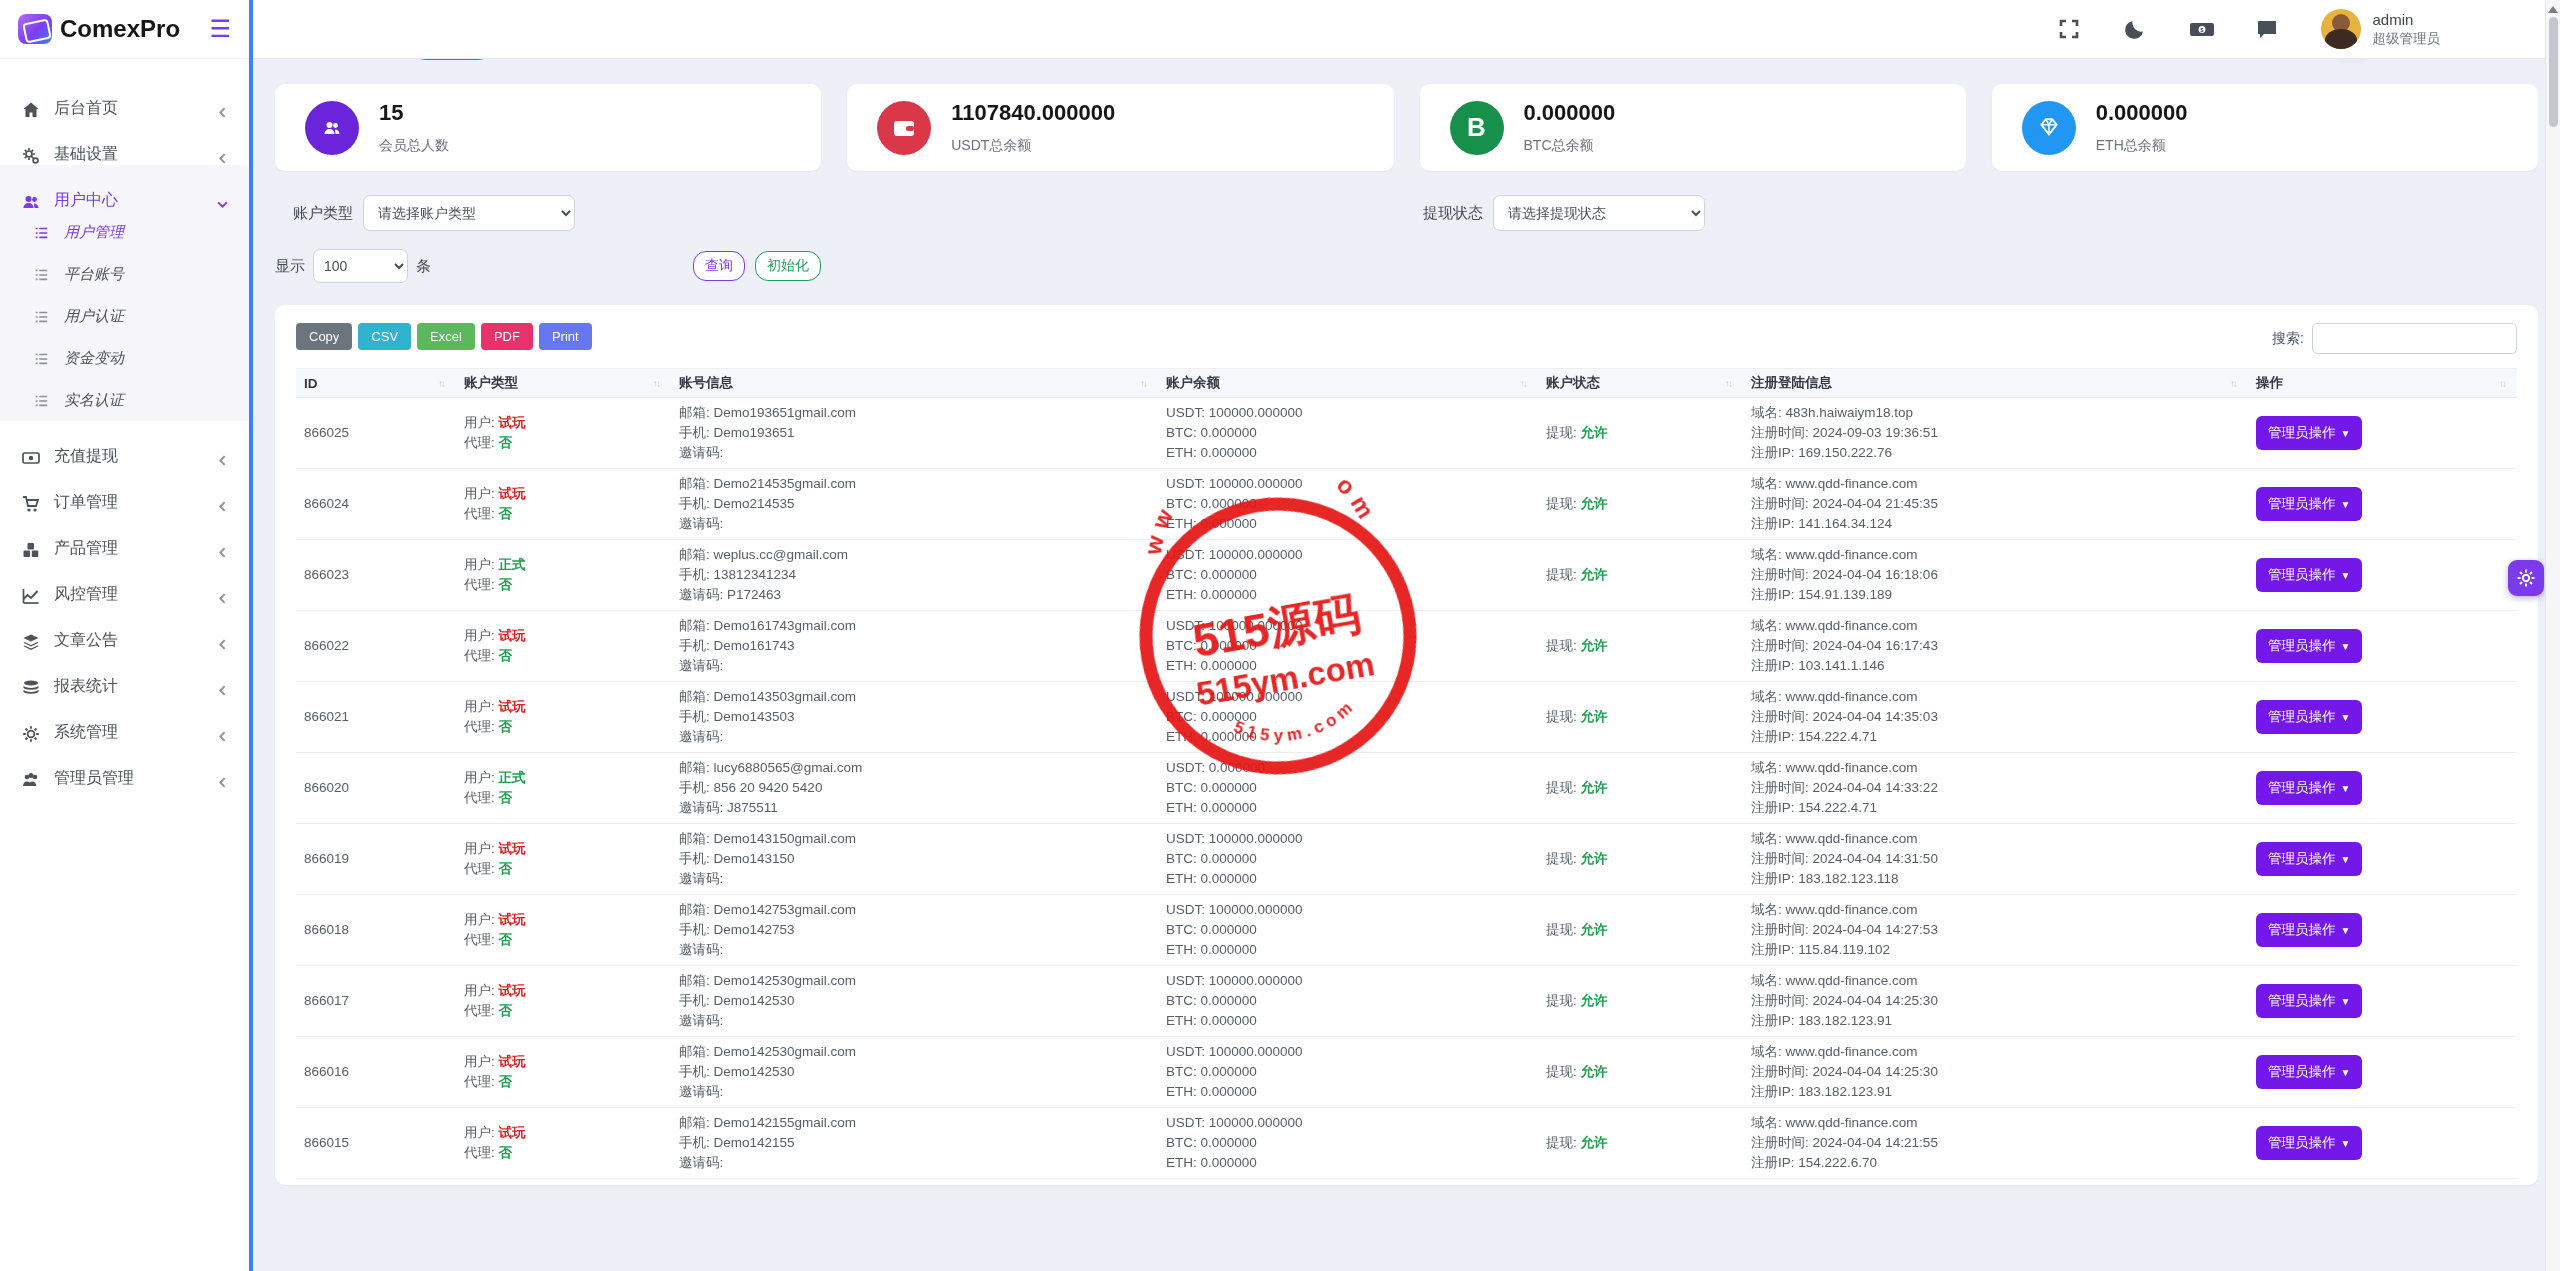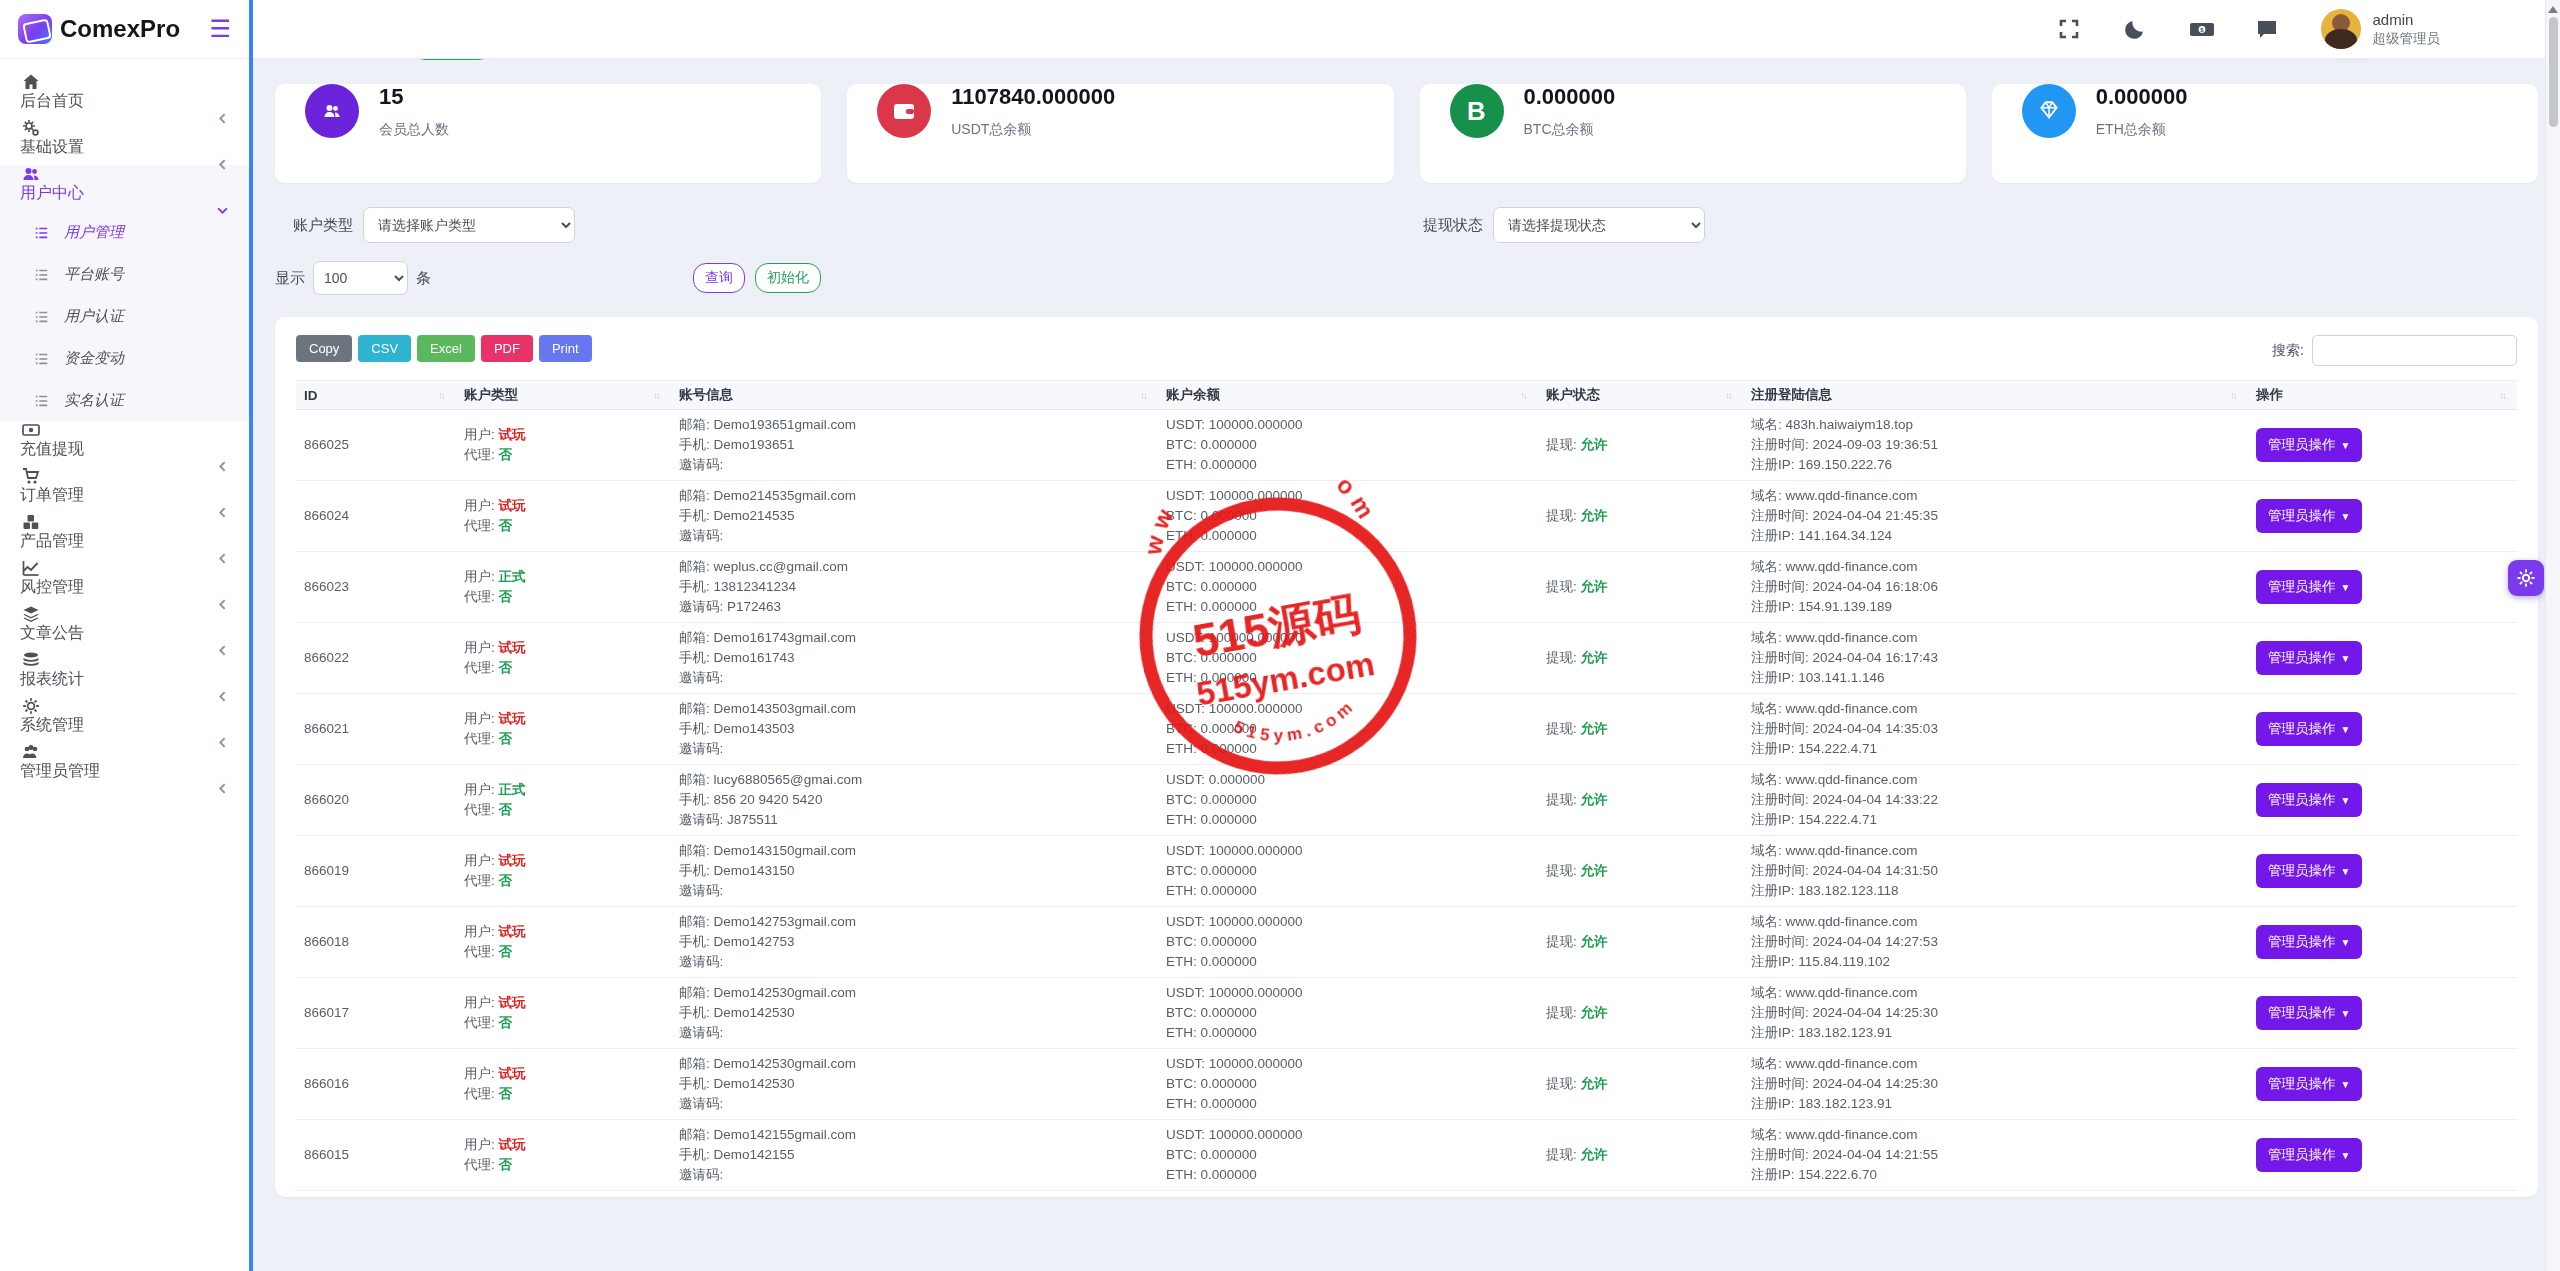--- a/index.html
+++ b/index.html
@@ -9,21 +9,21 @@
   
   .sidebar { position:fixed; left:0; top:0; width:253px; height:100%; background:#fff;
     border-right:4px solid #3b82f6; z-index:30; }
   .logo-row { height:59px; display:flex; align-items:center; padding:0 18px; border-bottom:1px solid #f0f1f5; }
   .logo-mark { width:34px; height:30px; border-radius:8px; background:linear-gradient(135deg,#b06ef5,#7b3df0 55%,#3f7df5); position:relative; flex:0 0 auto; }
   .logo-mark::after { content:""; position:absolute; left:6px; top:7px; width:22px; height:16px;
     border:2.5px solid #fff; border-radius:4px; transform:rotate(-12deg); }
   .brand { font-size:24px; font-weight:700; color:#15161a; margin-left:8px; flex:1; }
   .hamburger { color:#7c3aed; font-size:24px; font-weight:700; cursor:pointer; line-height:1; }
   .menu { padding:14px 0 0 0; }
-  .m-item { height:46px; display:flex; align-items:flex-start; padding:0 20px; font-size:16px; color:#4b5259; cursor:pointer;flex-direction:column; }
+  .m-item { height:46px; display:flex; align-items:flex-end; padding:0 20px; font-size:16px; color:#4b5259; cursor:pointer; }
   .m-item .mi { width:22px; height:18px; margin-right:12px; display:flex; align-items:center; justify-content:center; }
   .m-item .chev { margin-left:auto; color:#8e959e; }
   .m-item.active { color:#7c3aed; }
   .m-item.active .chev { color:#7c3aed; }
   .grp-active { background:#f6f6fb; }
   .sub-item { height:42px; display:flex; align-items:center; padding:0 20px 0 34px; font-size:15px; color:#4b5259; cursor:pointer;font-style:italic; }
   .sub-item .mi { width:18px; margin-right:12px; display:flex; align-items:center; }
   .sub-item.active { color:#7c3aed; }
   svg.ic { display:block; }
 
@@ -43,21 +43,21 @@
   .content { margin-left:253px; padding:26px 22px 0 22px; position:relative; }
   .page-head { display:flex; align-items:center; margin-bottom:18px; }
   .page-title { font-size:29px; font-weight:500; color:#1f2430; letter-spacing:1px; }
   .badge-add { margin-left:16px; font-size:14px; color:#27a05c; border:1px solid #27a05c;
     border-radius:14px; padding:4px 12px; background:#fff; cursor:pointer; }
   .crumbs { margin-left:auto; display:flex; align-items:center; gap:10px; font-size:15px; color:#6c757d; }
   .crumb-home { width:36px; height:34px; background:#e9ebf4; border-radius:8px; display:flex; align-items:center; justify-content:center; cursor:pointer; }
   .crumb-link { cursor:pointer; }
 
   .stats { display:flex; gap:26px; margin-bottom:24px; }
-  .stat-card { flex:1; background:#fff; border-radius:10px; height:99px; display:flex; align-items:flex-start; padding:0 30px; box-shadow:0 1px 2px rgba(30,30,60,.04); }
+  .stat-card { flex:1; background:#fff; border-radius:10px; height:87px; display:flex; align-items:center; padding:0 30px; box-shadow:0 1px 2px rgba(30,30,60,.04); }
   .stat-circle { width:54px; height:54px; border-radius:50%; display:flex; align-items:center; justify-content:center; color:#fff; flex:0 0 auto; }
   .stat-txt { margin-left:20px; }
   .stat-value { font-size:22px; font-weight:700; color:#15161a; }
   .stat-label { font-size:14px; color:#6b7280; margin-top:11px; }
 
   .filters { margin-bottom:8px; }
   .f-row { display:flex; align-items:center; margin-bottom:14px; }
   .f-col { width:565px; display:flex; align-items:center; }
   .f-label { width:78px; text-align:right; font-size:15px; color:#444b54; margin-right:10px; flex:0 0 auto; }
   .f-input, .f-select { width:212px; height:36px; border:1px solid #ced4da; border-radius:7px; background:#fff;

